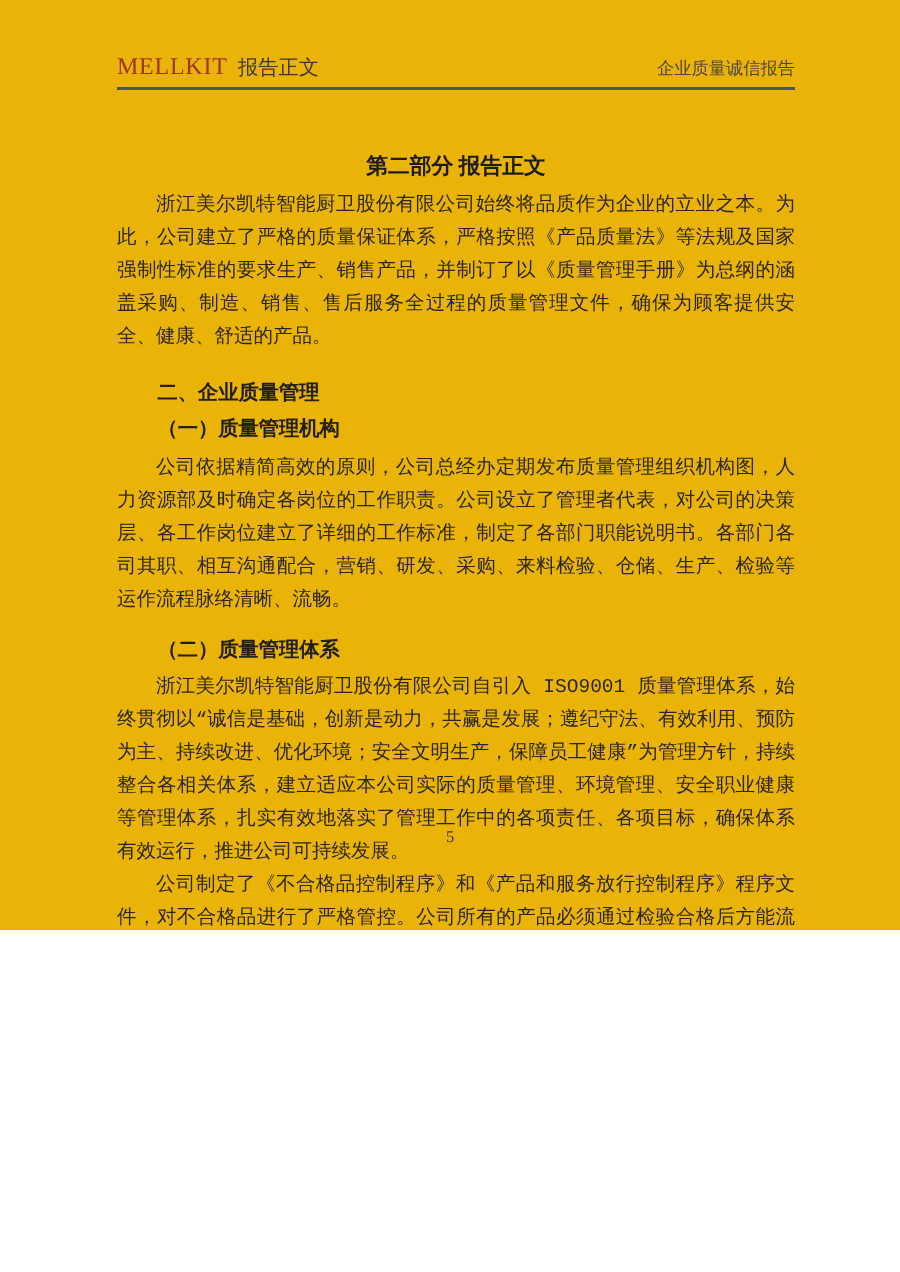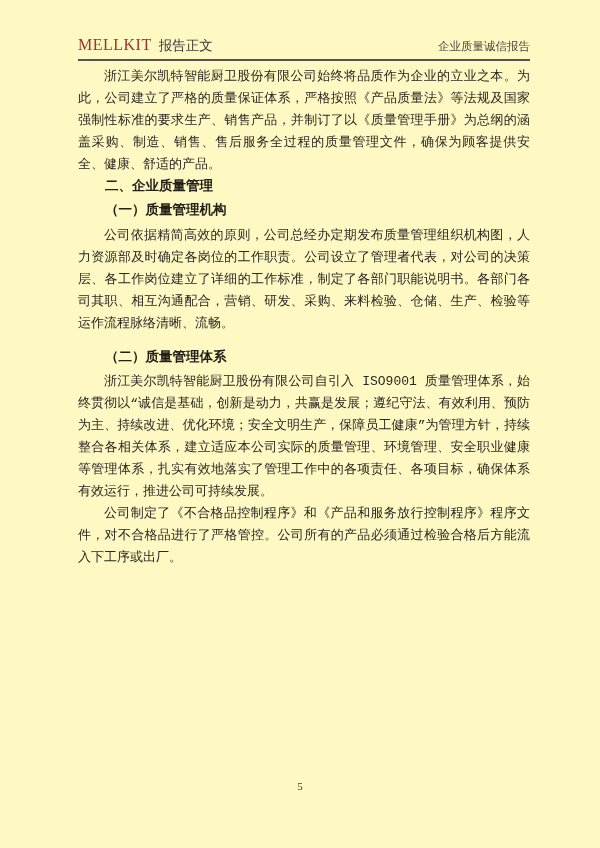--- a/index.html
+++ b/index.html
@@ -3,23 +3,23 @@
 <meta charset="utf-8">
 <style>
   html, body {
     margin: 0;
     padding: 0;
     background: #ffffff;
   }
   .page {
     position: relative;
     width: 600px;
-    height: 848px;
+    height: 620px;
     margin: 0 auto;
-    background: #fef9c3;
+    background: #eab308;
     overflow: hidden;
     box-sizing: border-box;
     font-family: "Liberation Serif", "DejaVu Serif", serif;
     color: #2b2623;
   }
   .header {
     display: flex;
     justify-content: space-between;
     align-items: flex-end;
     margin: 0 70px 0 78px;
@@ -54,21 +54,21 @@
   }
   .hd {
     font-size: 13.5px;
     font-weight: bold;
     text-indent: 2em;
     margin: 0;
     color: #232019;
     line-height: 19px;
   }
   .hd-one   { margin-top: 15px; }
-  .hd-two   { }
+  .hd-two   { margin-top: 16px; }
   .hd-two-one { margin-top: 5px; }
   .hd-two-two { margin-top: 12px; }
   .para {
     font-size: 13px;
     line-height: 22px;
     margin: 0;
     text-indent: 2em;
     text-align: justify;
     text-align-last: left;
     color: #2b2623;
@@ -93,20 +93,21 @@
 
   <div class="header">
     <div class="brand">
       <span class="brand-en">MELLKIT</span>
       <span class="brand-cn">报告正文</span>
     </div>
     <div class="doc-title">企业质量诚信报告</div>
   </div>
 
   <div class="content">
+    <h1 class="title">第二部分 报告正文</h1>
 
     <p class="para para-first">浙江美尔凯特智能厨卫股份有限公司始终将品质作为企业的立业之本。为此，公司建立了严格的质量保证体系，严格按照《产品质量法》等法规及国家强制性标准的要求生产、销售产品，并制订了以《质量管理手册》为总纲的涵盖采购、制造、销售、售后服务全过程的质量管理文件，确保为顾客提供安全、健康、舒适的产品。</p>
 
     <h2 class="hd hd-two">二、企业质量管理</h2>
     <h3 class="hd hd-two-one">（一）质量管理机构</h3>
     <p class="para para-after-head">公司依据精简高效的原则，公司总经办定期发布质量管理组织机构图，人力资源部及时确定各岗位的工作职责。公司设立了管理者代表，对公司的决策层、各工作岗位建立了详细的工作标准，制定了各部门职能说明书。各部门各司其职、相互沟通配合，营销、研发、采购、来料检验、仓储、生产、检验等运作流程脉络清晰、流畅。</p>
 
     <h3 class="hd hd-two-two">（二）质量管理体系</h3>
     <p class="para para-first">浙江美尔凯特智能厨卫股份有限公司自引入 ISO9001 质量管理体系，始终贯彻以“诚信是基础，创新是动力，共赢是发展；遵纪守法、有效利用、预防为主、持续改进、优化环境；安全文明生产，保障员工健康”为管理方针，持续整合各相关体系，建立适应本公司实际的质量管理、环境管理、安全职业健康等管理体系，扎实有效地落实了管理工作中的各项责任、各项目标，确保体系有效运行，推进公司可持续发展。</p>
     <p class="para">公司制定了《不合格品控制程序》和《产品和服务放行控制程序》程序文件，对不合格品进行了严格管控。公司所有的产品必须通过检验合格后方能流入下工序或出厂。</p>

